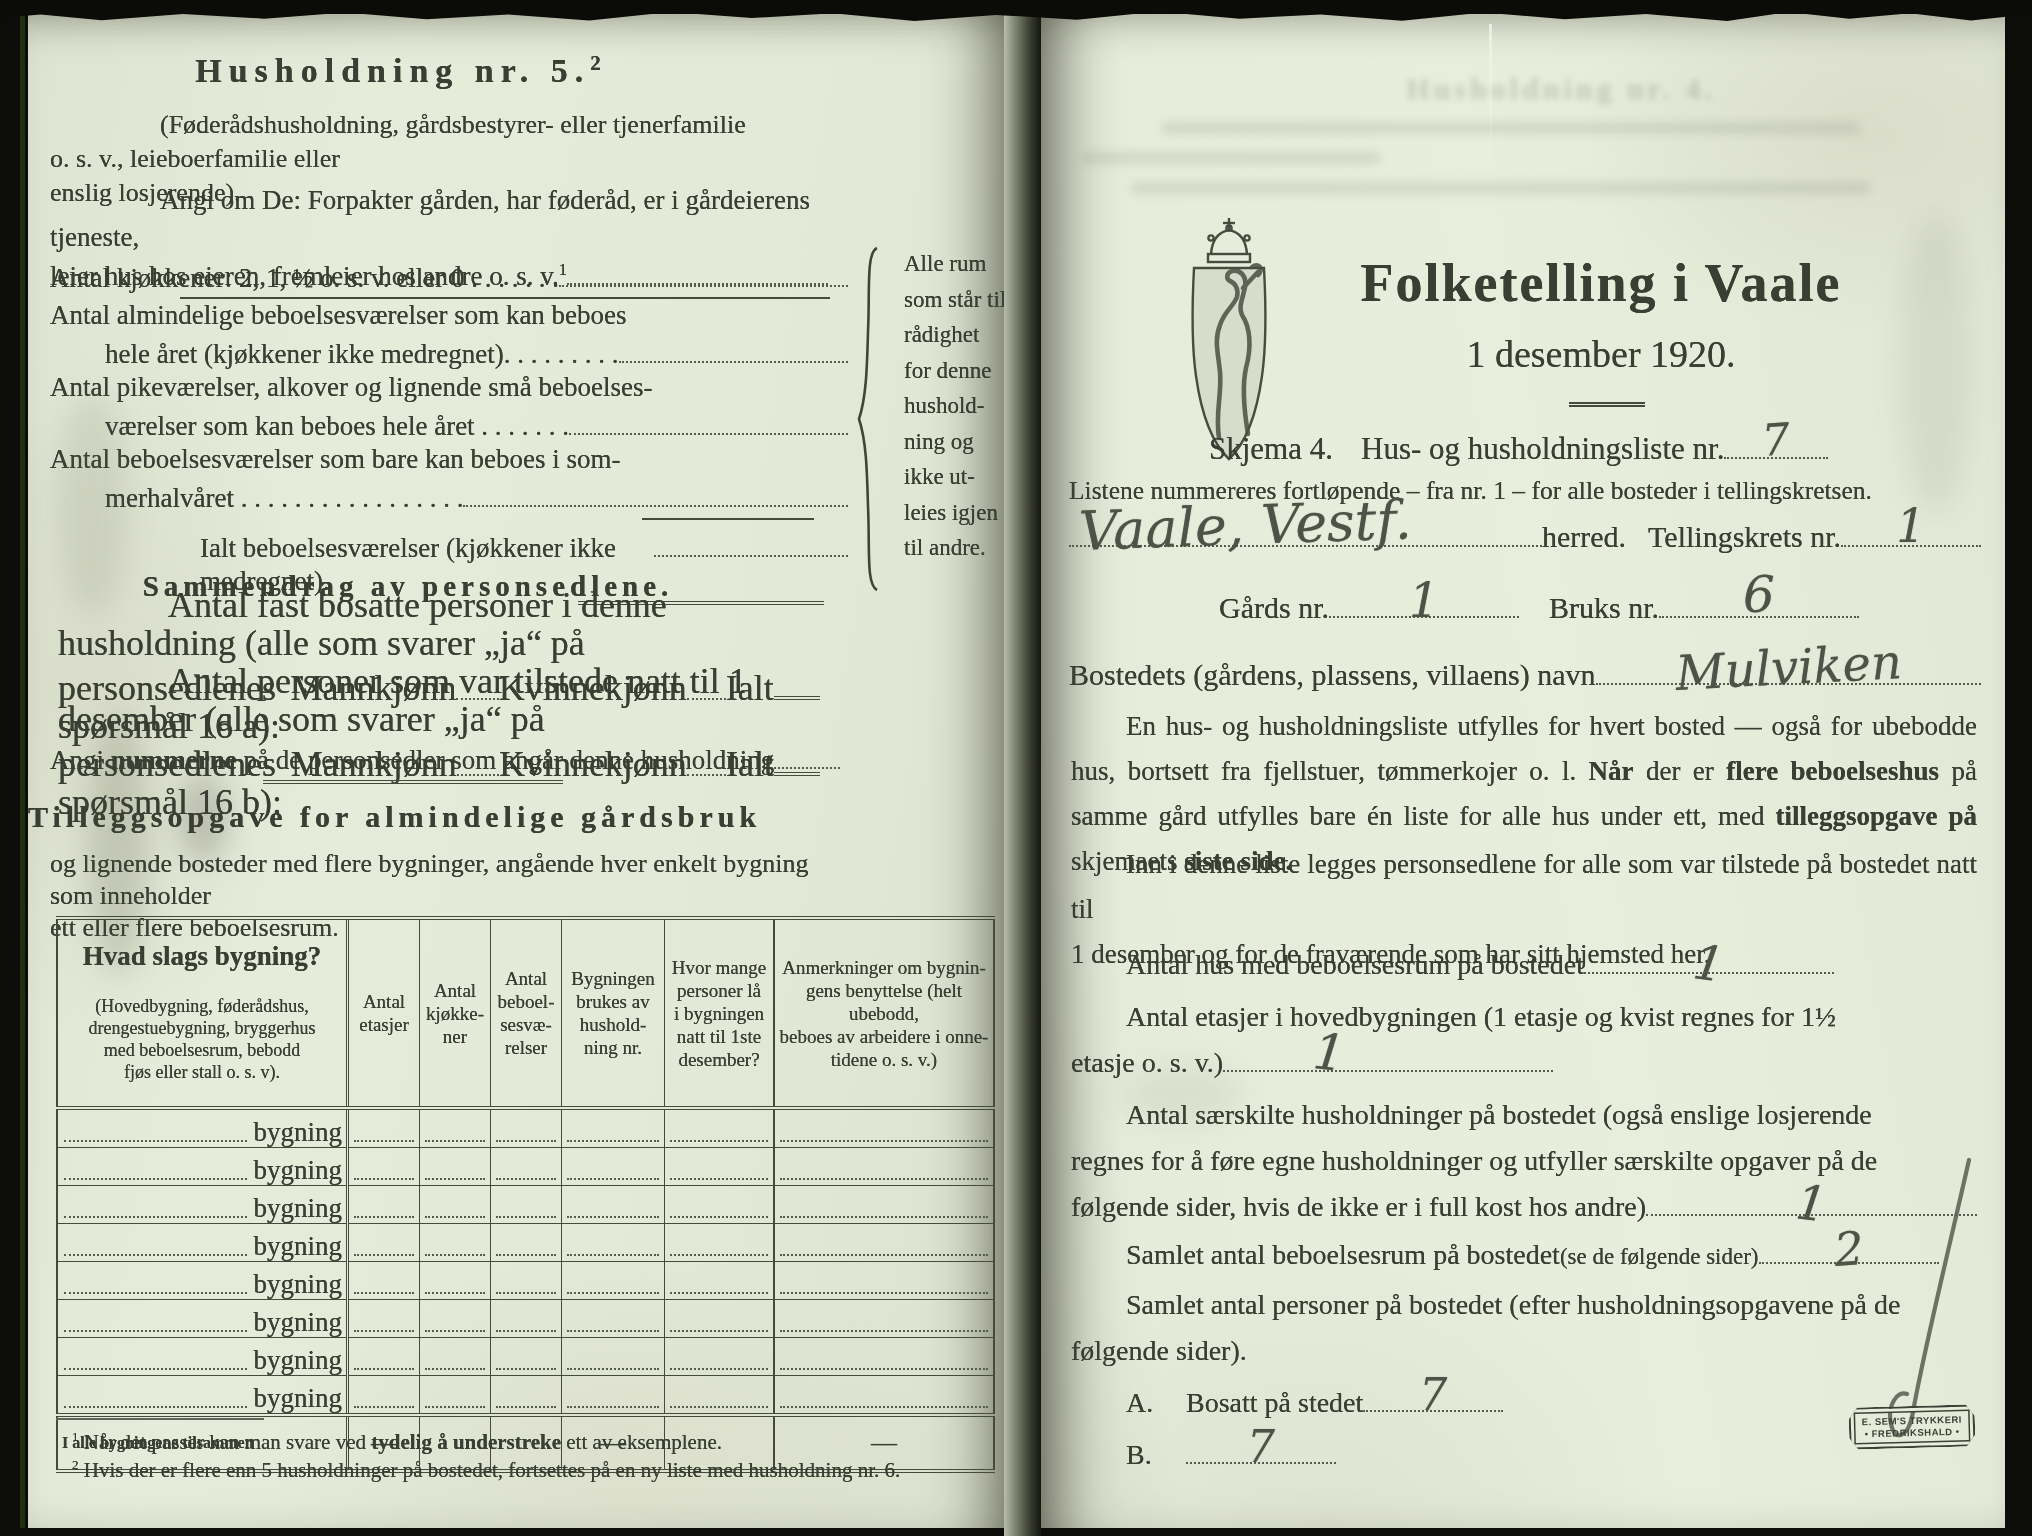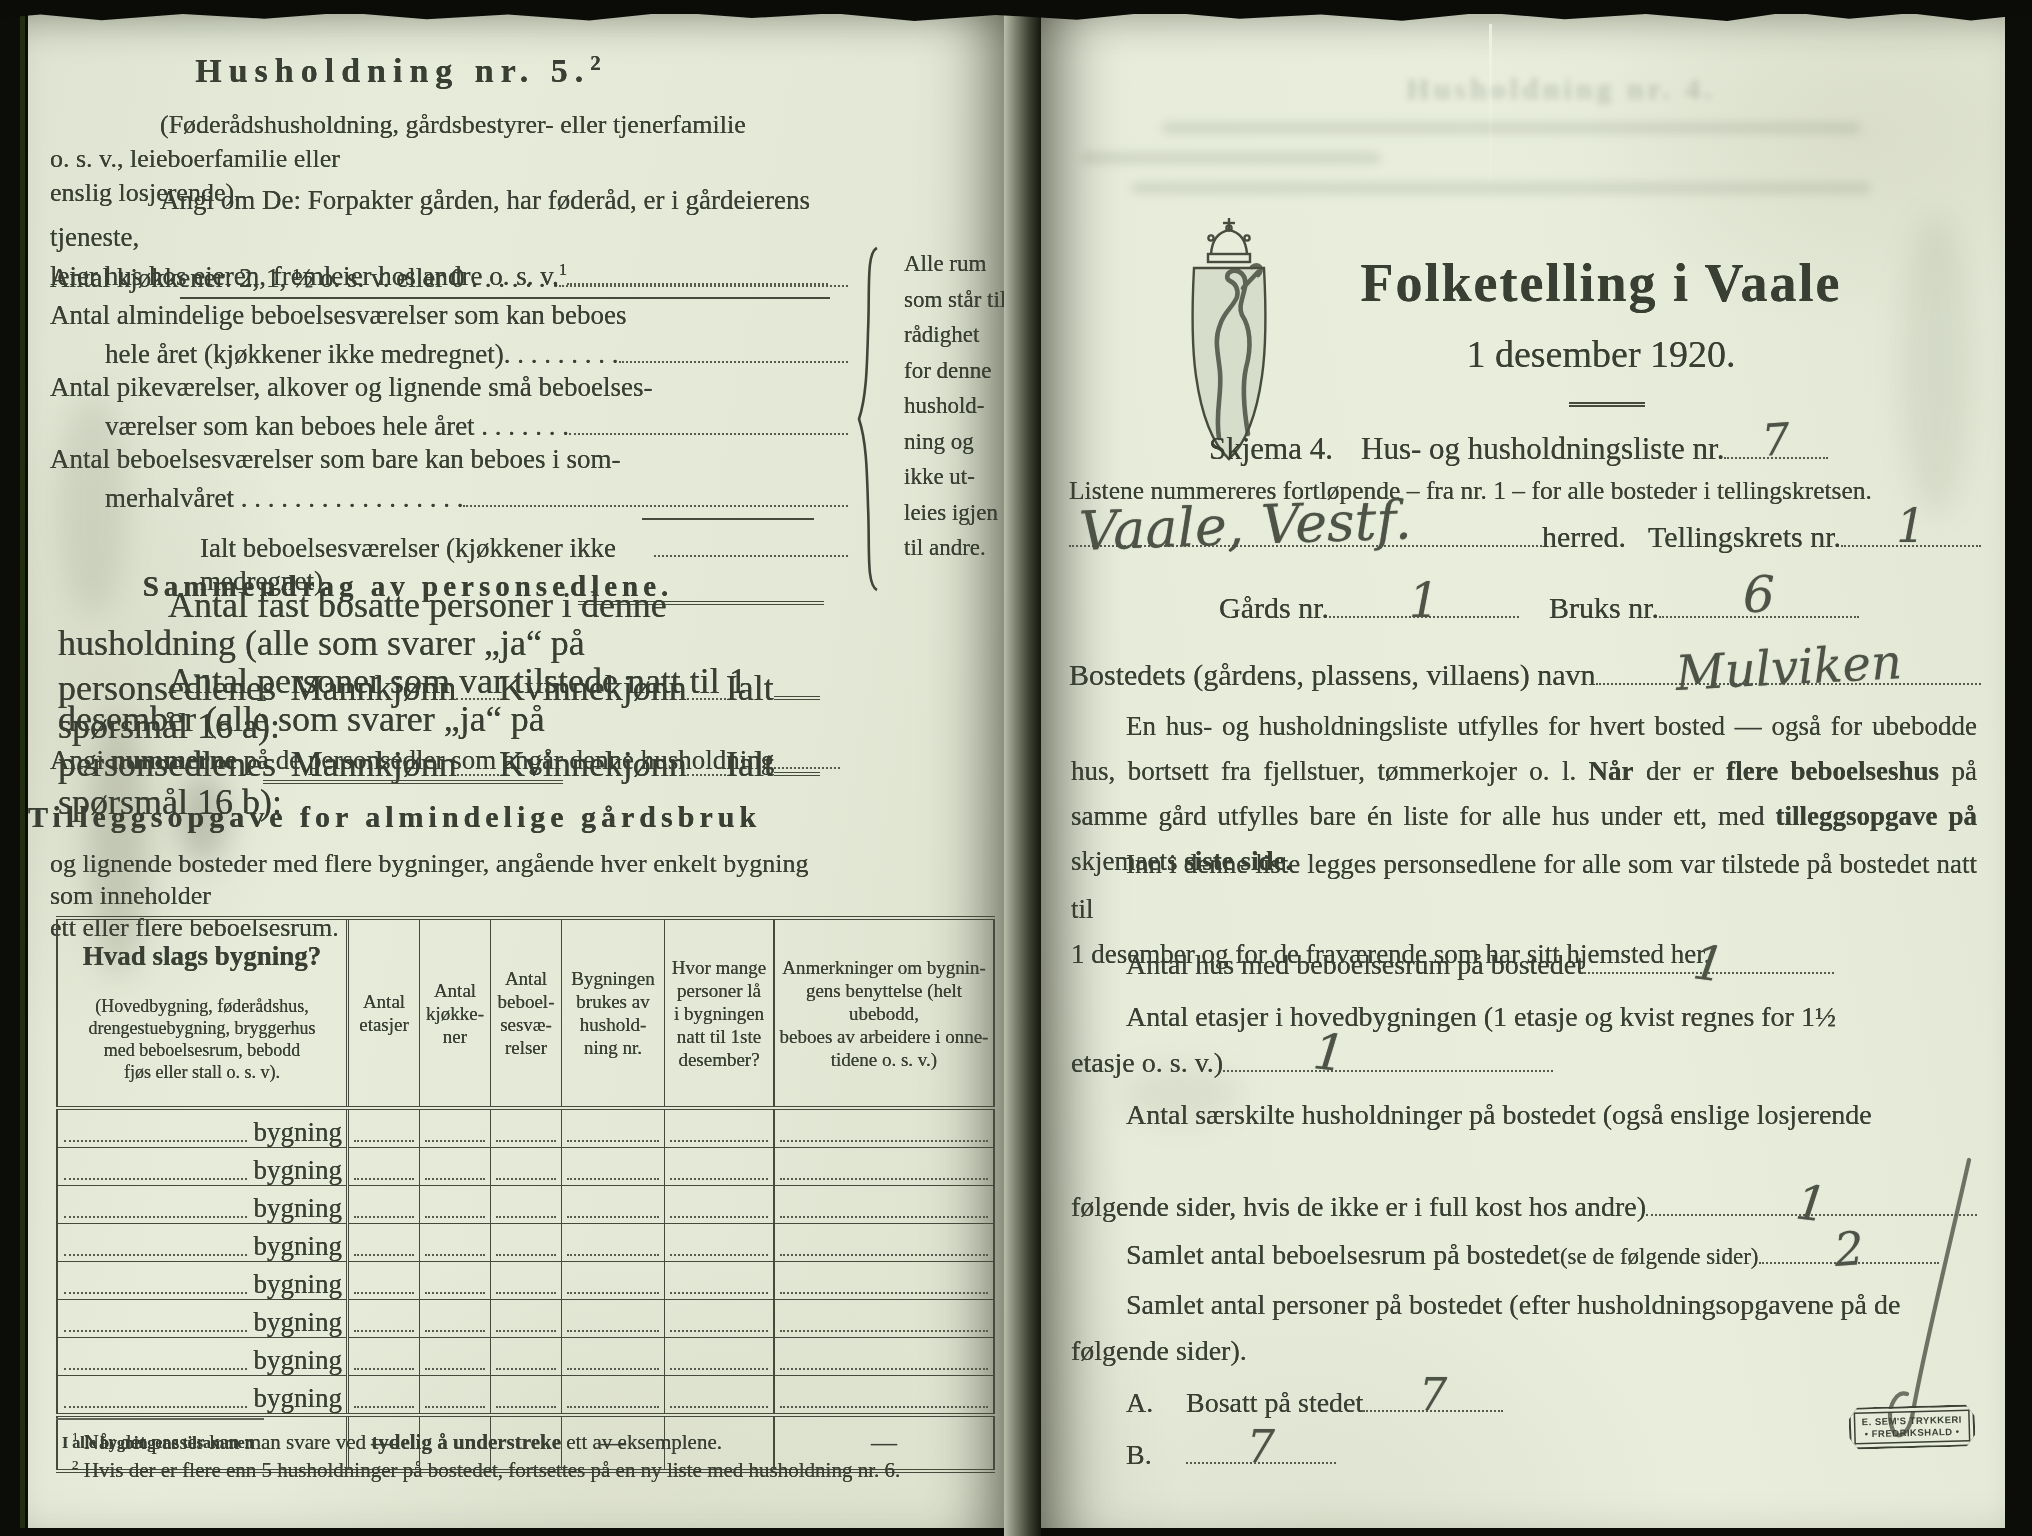--- a/index.html
+++ b/index.html
@@ -595,21 +595,21 @@
     <span class="row">
         <span>etasje o. s. v.)</span>
         <span class="fill" style="width:330px;">
           <span class="hw" style="font-size:50px;bottom:-12px;transform:rotate(6deg);text-align:left;padding-left:90px;">1</span>
         </span>
       </span>
   </div>
 
   <div class="abs rp-q rp-q3 pr">
     <span class="ind2"></span><span>Antal særskilte husholdninger på bostedet (også enslige losjerende</span><br>
-    <br>
+    <span>regnes for å føre egne husholdninger og utfyller særskilte opgaver på de</span><br>
     <span class="row">
         <span>følgende sider, hvis de ikke er i full kost hos andre)</span>
         <span class="fill grow">
           <span class="hw" style="font-size:48px;bottom:-12px;transform:rotate(7deg);">1</span>
         </span>
       </span>
   </div>
 
   <div class="abs rp-q rp-q4 row pr">
     <span class="ind2"></span>

